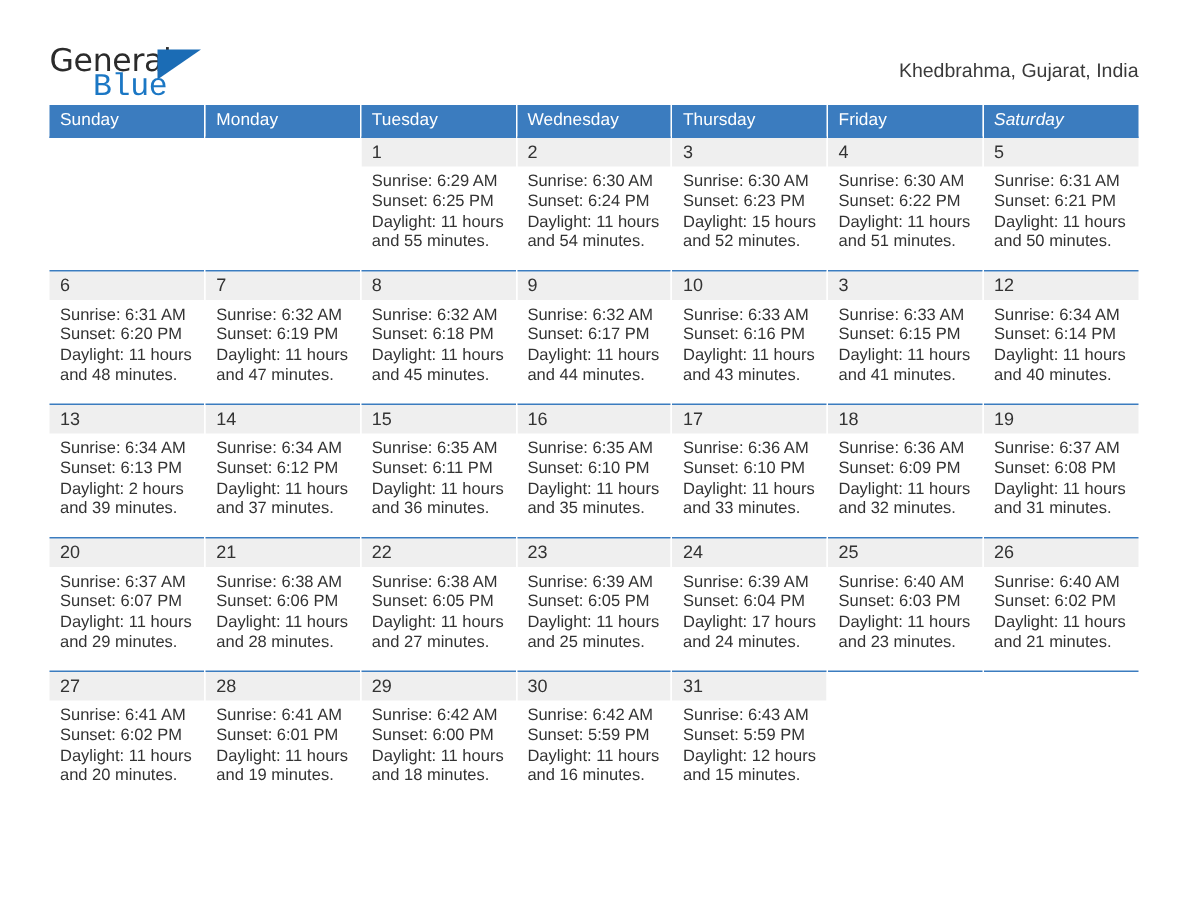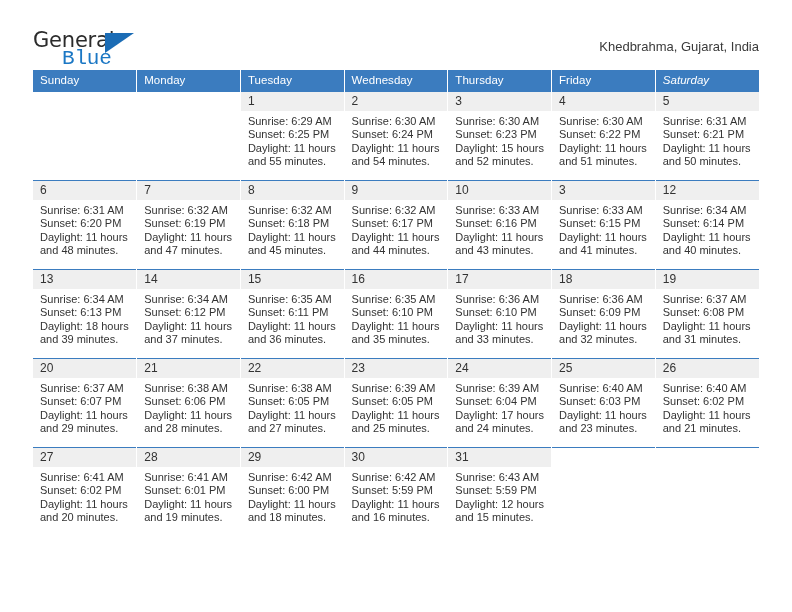--- a/index.html
+++ b/index.html
@@ -304,21 +304,21 @@
             </div>
           </td>
         </tr>
         <tr class="week-row">
           <td>
             <div class="cell-inner">
               <div class="day-num">13</div>
               <div class="sun-info">
                 <div>Sunrise: 6:34 AM</div>
                 <div>Sunset: 6:13 PM</div>
-                <div class="daylight-line">Daylight: 18 hours and 39 minutes.</div>
+                <div class="daylight-line">Daylight: 2 hours and 39 minutes.</div>
               </div>
             </div>
           </td>
           <td>
             <div class="cell-inner">
               <div class="day-num">14</div>
               <div class="sun-info">
                 <div>Sunrise: 6:34 AM</div>
                 <div>Sunset: 6:12 PM</div>
                 <div class="daylight-line">Daylight: 11 hours and 37 minutes.</div>

